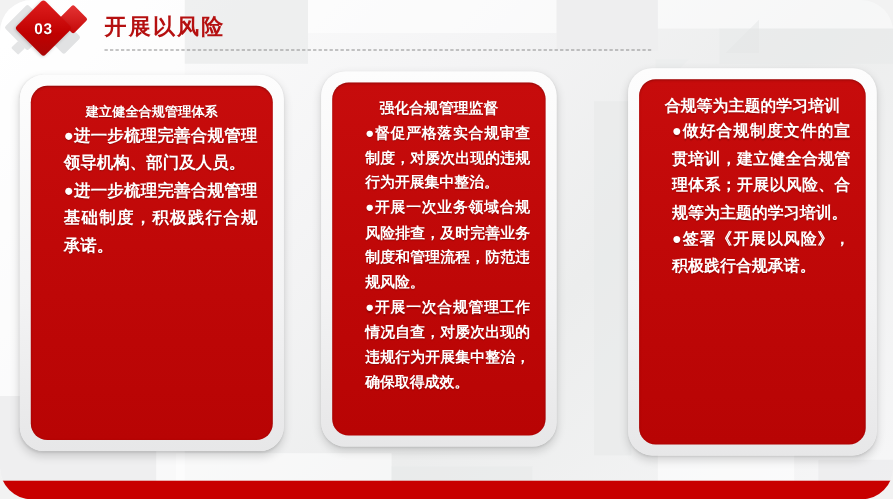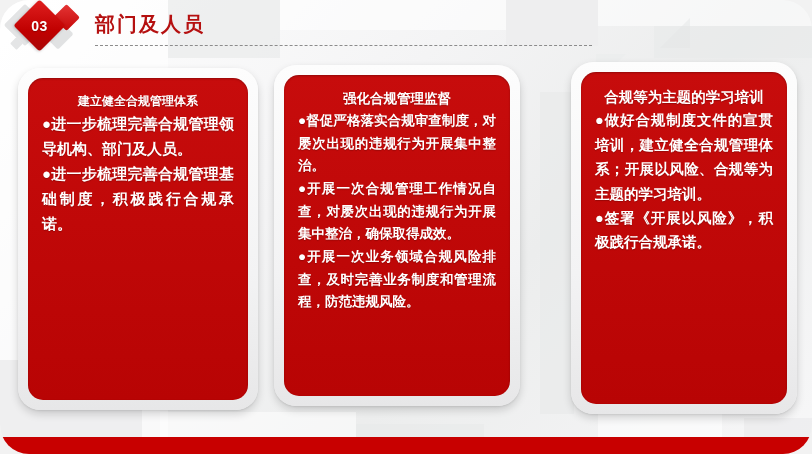--- a/index.html
+++ b/index.html
@@ -146,30 +146,31 @@
     text-shadow: 0 1px 1px rgba(0,0,0,.22);
   }
 
   .card-body {
     color: #ffffff;
     font-weight: bold;
     line-height: 1.68;
     text-align: justify;
     text-align-last: left;
     text-shadow: 0 1px 1px rgba(0,0,0,.22);
+    margin-left: 16px;
   }
   .card-body p { margin: 0; }
 
   
   #card-1 { left: 18px;  top: 68px; width: 240px; height: 342px; }
   #card-1 .card-heading { font-size: 12px; }
   #card-1 .card-body    { font-size: 15px; }
 
   
-  #card-2 { left: 274px; top: 65px; width: 246px; height: 341px; }
+  #card-2 { left: 292px; top: 65px; width: 214px; height: 341px; }
   #card-2 .card-heading { font-size: 13.5px; }
   #card-2 .card-body    { font-size: 13.5px; }
 
   
   #card-3 { left: 571px; top: 62px; width: 226px; height: 352px; }
   #card-3 .card-heading { font-size: 14.5px; }
   #card-3 .card-body    { font-size: 14.5px; }
 
   
   #footer-bar {
@@ -200,41 +201,41 @@
   <div class="bg-tri" style="left:596px;top:54px;border-width:30px 30px 0 0;border-color:#eaebec transparent transparent transparent;"></div>
 
   <div id="header">
     <div class="diamond dia-gray-a"></div>
     <div class="diamond dia-gray-b"></div>
     <div class="diamond dia-gray-c"></div>
     <div class="diamond dia-sm-red"></div>
     <div class="diamond dia-main"></div>
     <div class="dia-badge-text">03</div>
 
-    <div id="header-title">部门及人员</div>
+    <div id="header-title">开展以风险</div>
     <div id="header-rule"></div>
   </div>
 
   <div class="card-frame" id="card-1">
     <div class="card-inner">
       <div class="card-heading">建立健全合规管理体系</div>
       <div class="card-body">
         <p>●进一步梳理完善合规管理领导机构、部门及人员。</p>
         <p>●进一步梳理完善合规管理基础制度，积极践行合规承诺。</p>
       </div>
     </div>
   </div>
 
   <div class="card-frame" id="card-2">
     <div class="card-inner">
       <div class="card-heading">强化合规管理监督</div>
       <div class="card-body">
         <p>●督促严格落实合规审查制度，对屡次出现的违规行为开展集中整治。</p>
+        <p>●开展一次业务领域合规风险排查，及时完善业务制度和管理流程，防范违规风险。</p>
         <p>●开展一次合规管理工作情况自查，对屡次出现的违规行为开展集中整治，确保取得成效。</p>
-        <p>●开展一次业务领域合规风险排查，及时完善业务制度和管理流程，防范违规风险。</p>
       </div>
     </div>
   </div>
 
   <div class="card-frame" id="card-3">
     <div class="card-inner">
       <div class="card-heading">合规等为主题的学习培训</div>
       <div class="card-body">
         <p>●做好合规制度文件的宣贯培训，建立健全合规管理体系；开展以风险、合规等为主题的学习培训。</p>
         <p>●签署《开展以风险》，积极践行合规承诺。</p>

